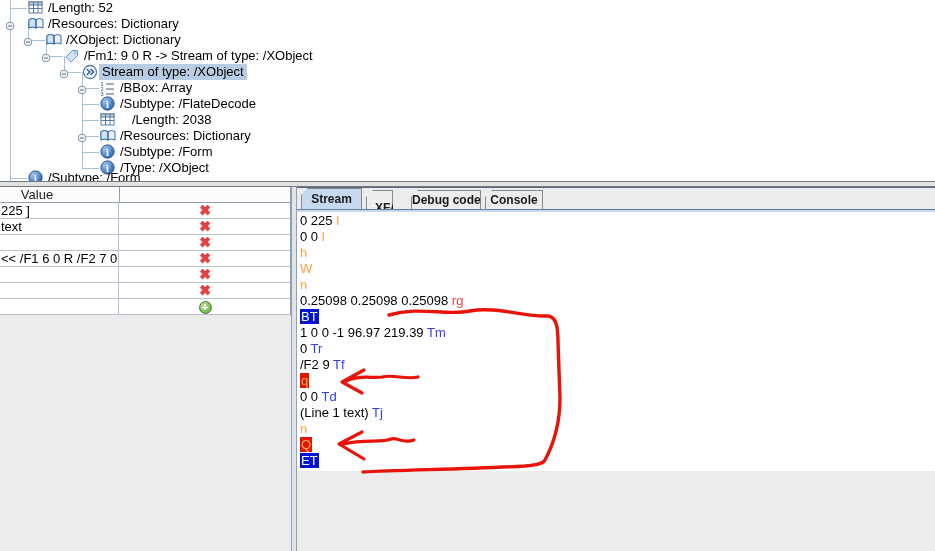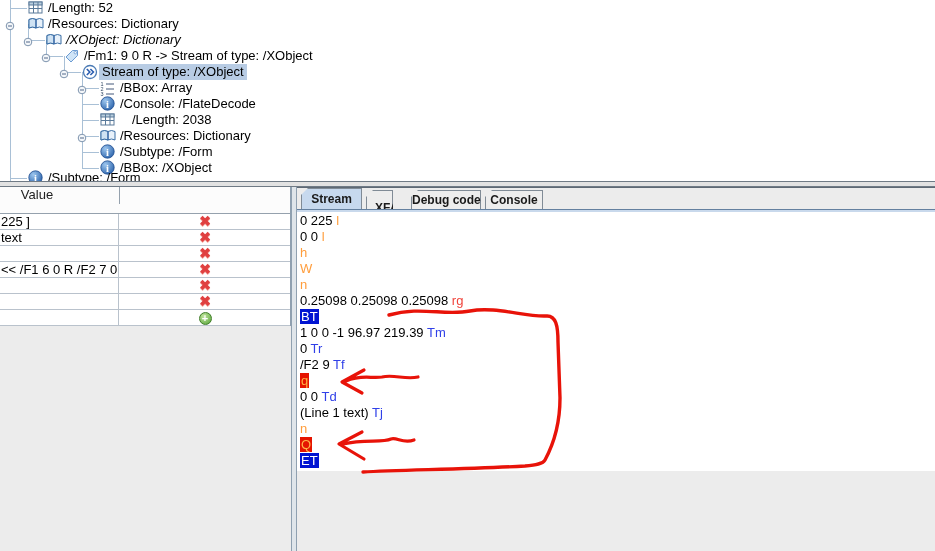--- a/index.html
+++ b/index.html
@@ -15,21 +15,21 @@
   .tree-row .lbl { position:absolute; top:0; height:16px; line-height:16px; white-space:nowrap; padding:0 3px; }
   .tree-row .lbl.sel { background:#b8cce4; }
   .tree-row .ticon { position:absolute; top:0; width:16px; height:16px; }
   .tree-row .handle { position:absolute; top:3px; width:10px; height:10px; }
   
   .h-divider { position:absolute; left:0; top:181px; width:935px; height:6px; background:#e2e2e2;
     border-top:1px solid #6f7a85; border-bottom:1px solid #6f7a85; }
   
   .left-panel { position:absolute; left:0; top:187px; width:291px; height:364px; background:#ececec; overflow:hidden; }
   .vtable { position:absolute; left:0; top:0; width:291px; background:#fff; border-right:1px solid #8fa0b0; }
-  .vt-header { position:relative; height:27px; background:#fcfcfc; border-bottom:1px solid #95a1ad; }
+  .vt-header { position:relative; height:16px; background:#fcfcfc; border-bottom:1px solid #95a1ad; }
   .vt-header .hcell { position:absolute; left:-45px; width:164px; text-align:center; line-height:16px; color:#222; }
   .vt-header .hdiv { position:absolute; left:119px; top:0; width:1px; height:17px; background:#95a1ad; }
   .vt-row { position:relative; height:16px; border-bottom:1px solid #b9c2cc; background:#fff; }
   .vt-row .c1 { position:absolute; left:0; top:0; width:119px; height:15px; line-height:15px;
     white-space:nowrap; overflow:hidden; padding-left:1px; border-right:1px solid #b9c2cc; }
   .vt-row .c2 { position:absolute; left:120px; top:0; width:170px; height:15px; text-align:center; }
   .x-glyph { display:inline-block; color:#e04040; font-size:14px; font-weight:bold; line-height:15px;
     text-shadow:0 1px 0 #f5b0a8; cursor:pointer; }
   .plus-glyph { display:inline-block; width:13px; height:13px; margin-top:1px; border-radius:50%;
     background:radial-gradient(circle at 35% 30%, #c2e69e, #55a337); border:1px solid #3f7d28;
@@ -97,21 +97,21 @@
             <circle cx="5" cy="5" r="3.8" fill="#f4f7fa" stroke="#7d93ad"></circle>
             <line x1="3" y1="5" x2="7" y2="5" stroke="#53698a"></line>
           </svg></span>
         <span class="ticon" style="left: 28px;"><svg width="16" height="16" viewBox="0 0 16 16">
             <path d="M1,3.5 Q4.5,1.5 8,3.5 Q11.5,1.5 15,3.5 L15,12 Q11.5,10 8,12 Q4.5,10 1,12 Z" fill="#e8f1fa" stroke="#3a6ea5"></path>
             <path d="M1,3.5 Q4.5,1.5 8,3.5 L8,12 Q4.5,10 1,12 Z" fill="#cfe2f3" stroke="#3a6ea5"></path>
             <line x1="8" y1="3.5" x2="8" y2="12" stroke="#2a5d9f"></line>
           </svg></span>
         <span class="lbl" style="left: 45px;">/Resources: Dictionary</span>
       </div>
-      <div class="tree-row" style="top: 32px; font-style: italic;">
+      <div class="tree-row" style="top: 32px;">
         <span class="handle" style="left: 23px;"><svg width="10" height="10" viewBox="0 0 10 10">
             <circle cx="5" cy="5" r="3.8" fill="#f4f7fa" stroke="#7d93ad"></circle>
             <line x1="3" y1="5" x2="7" y2="5" stroke="#53698a"></line>
           </svg></span>
         <span class="ticon" style="left: 46px;"><svg width="16" height="16" viewBox="0 0 16 16">
             <path d="M1,3.5 Q4.5,1.5 8,3.5 Q11.5,1.5 15,3.5 L15,12 Q11.5,10 8,12 Q4.5,10 1,12 Z" fill="#e8f1fa" stroke="#3a6ea5"></path>
             <path d="M1,3.5 Q4.5,1.5 8,3.5 L8,12 Q4.5,10 1,12 Z" fill="#cfe2f3" stroke="#3a6ea5"></path>
             <line x1="8" y1="3.5" x2="8" y2="12" stroke="#2a5d9f"></line>
           </svg></span>
         <span class="lbl" style="left: 63px;">/XObject: Dictionary</span>
@@ -156,21 +156,21 @@
       </div>
       <div class="tree-row" style="top: 96px;">
         <span class="ticon" style="left: 100px;"><svg width="15" height="15" viewBox="0 0 15 15">
             <radialGradient id="ig" cx="35%" cy="30%" r="75%">
               <stop offset="0%" stop-color="#9ec7ef"></stop>
               <stop offset="100%" stop-color="#2f66ad"></stop>
             </radialGradient>
             <circle cx="7.5" cy="7.5" r="6.7" fill="url(#ig)" stroke="#1d4b8f" stroke-width="0.8"></circle>
             <text x="7.5" y="11.5" font-size="10.5" font-family="serif" font-weight="bold" fill="#fff" text-anchor="middle">i</text>
           </svg></span>
-        <span class="lbl" style="left: 117px;">/Console: /FlateDecode</span>
+        <span class="lbl" style="left: 117px;">/Subtype: /FlateDecode</span>
       </div>
       <div class="tree-row" style="top: 112px;">
         <span class="ticon" style="left: 100px;"><svg width="15" height="15" viewBox="0 0 15 15">
             <rect x="1" y="2" width="13" height="11" fill="#fff" stroke="#5a7a9a"></rect>
             <rect x="1" y="2" width="13" height="3" fill="#b9cede" stroke="#5a7a9a"></rect>
             <line x1="5.5" y1="2" x2="5.5" y2="13" stroke="#5a7a9a"></line>
             <line x1="10" y1="2" x2="10" y2="13" stroke="#5a7a9a"></line>
             <line x1="1" y1="8.5" x2="14" y2="8.5" stroke="#5a7a9a"></line>
           </svg></span>
         <span class="lbl" style="left: 129px;">/Length: 2038</span>
@@ -200,21 +200,21 @@
       </div>
       <div class="tree-row" style="top: 160px;">
         <span class="ticon" style="left: 100px;"><svg width="15" height="15" viewBox="0 0 15 15">
             <radialGradient id="ig" cx="35%" cy="30%" r="75%">
               <stop offset="0%" stop-color="#9ec7ef"></stop>
               <stop offset="100%" stop-color="#2f66ad"></stop>
             </radialGradient>
             <circle cx="7.5" cy="7.5" r="6.7" fill="url(#ig)" stroke="#1d4b8f" stroke-width="0.8"></circle>
             <text x="7.5" y="11.5" font-size="10.5" font-family="serif" font-weight="bold" fill="#fff" text-anchor="middle">i</text>
           </svg></span>
-        <span class="lbl" style="left: 117px;">/BBox: /XObject</span>
+        <span class="lbl" style="left: 117px;">/Type: /XObject</span>
       </div>
       <div class="tree-row" style="top: 170px;">
         <span class="ticon" style="left: 28px;"><svg width="15" height="15" viewBox="0 0 15 15">
             <radialGradient id="ig" cx="35%" cy="30%" r="75%">
               <stop offset="0%" stop-color="#9ec7ef"></stop>
               <stop offset="100%" stop-color="#2f66ad"></stop>
             </radialGradient>
             <circle cx="7.5" cy="7.5" r="6.7" fill="url(#ig)" stroke="#1d4b8f" stroke-width="0.8"></circle>
             <text x="7.5" y="11.5" font-size="10.5" font-family="serif" font-weight="bold" fill="#fff" text-anchor="middle">i</text>
           </svg></span>

